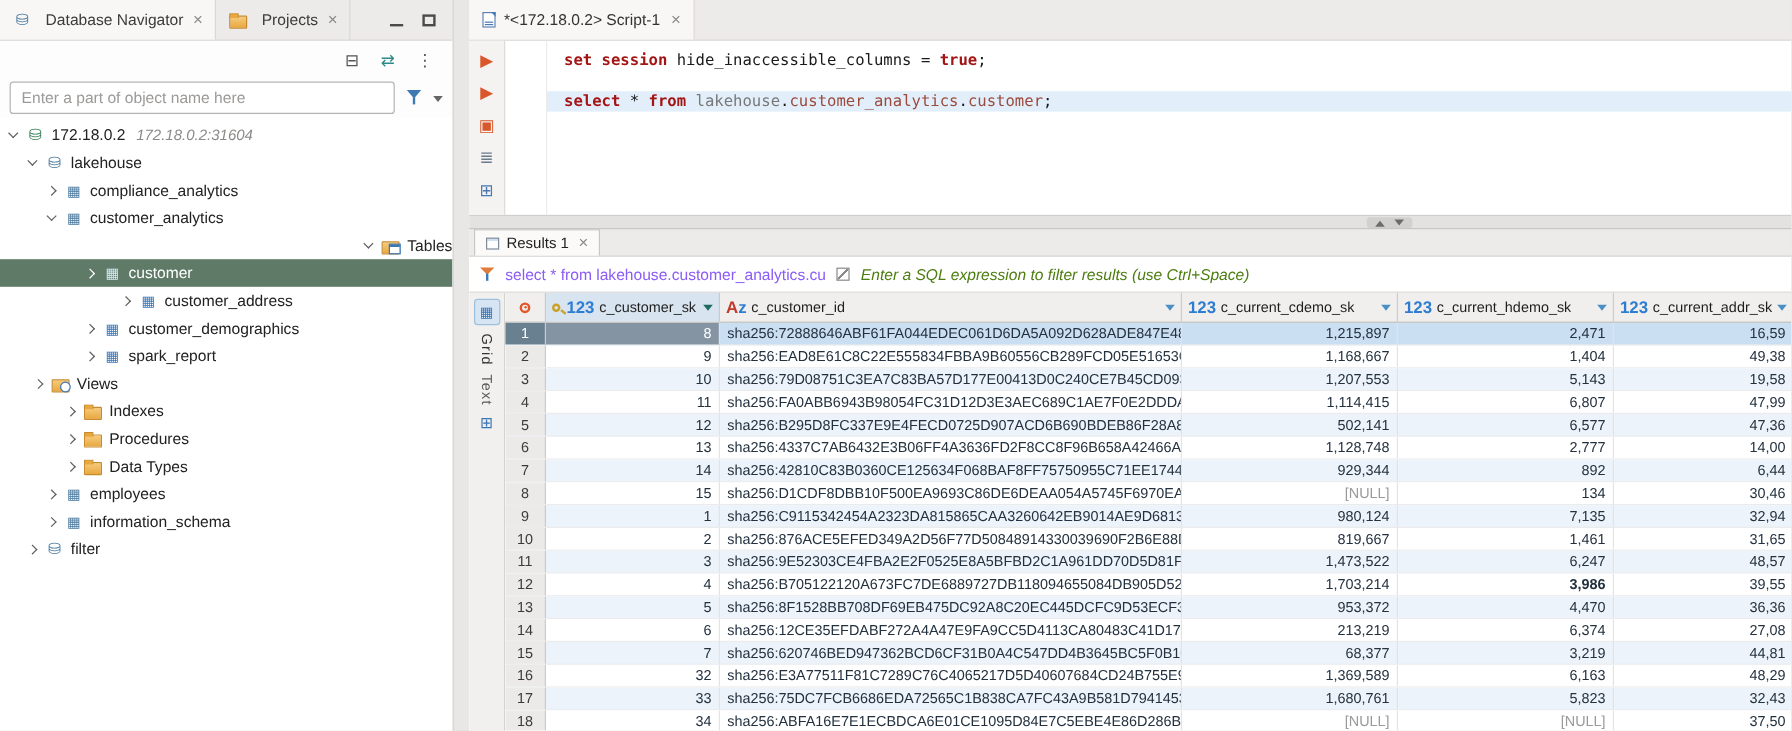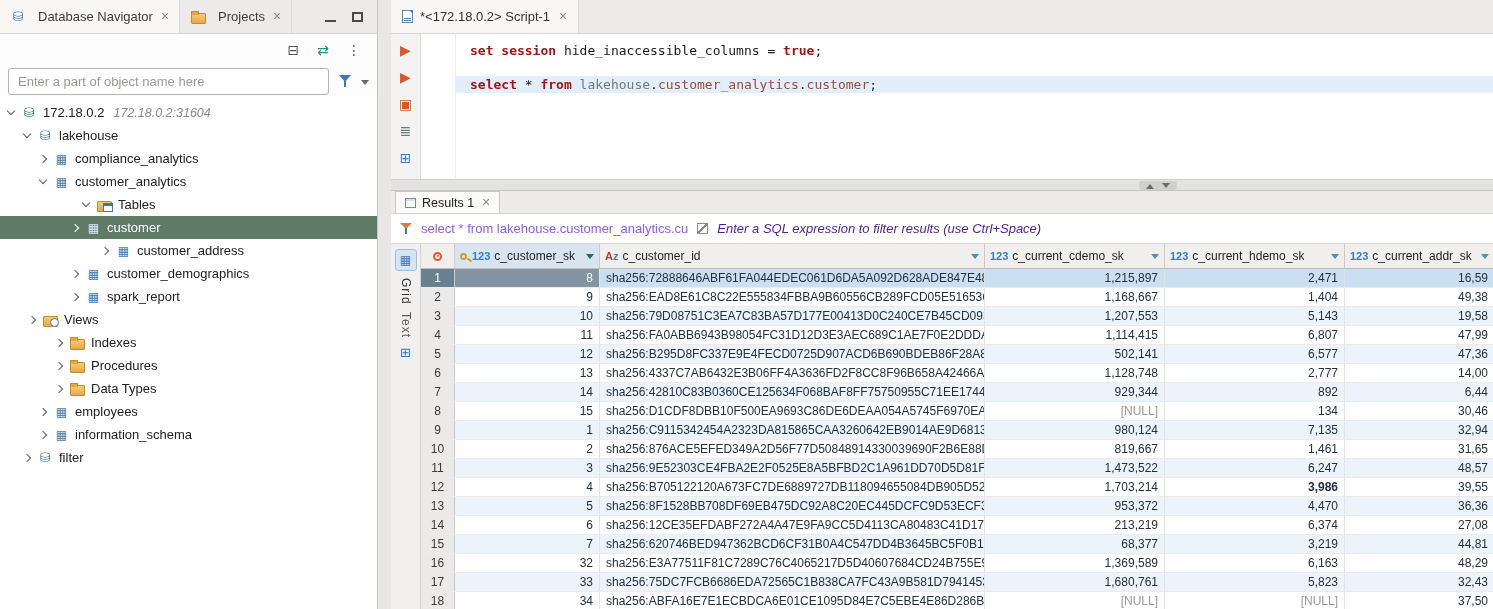--- a/index.html
+++ b/index.html
@@ -101,41 +101,41 @@
 
   .filter-bar{ height:30px; background:#fff; border-bottom:1px solid #D8D8D8; display:flex; align-items:center;
                padding:0 9px; gap:9px; font-size:13px; flex:none; }
   .filter-sql-icon{ width:12px; height:13px; position:relative; flex:none;}
   .filter-sql-icon::before{ content:""; position:absolute; left:0; top:1px; border-left:6px solid transparent;
                    border-right:6px solid transparent; border-top:6px solid #E07B39; }
   .filter-sql-icon::after{ content:""; position:absolute; left:5px; top:6px; width:2px; height:6px; background:#3D79B3; }
   .filter-query{ color:#8b5cf6; white-space:nowrap; cursor:pointer; }
   .expand-icon{ width:11px; height:11px; border:1px solid #8A8A8A; flex:none; cursor:pointer;
                 background:linear-gradient(135deg, transparent 44%, #8A8A8A 44%, #8A8A8A 56%, transparent 56%); }
-  .filter-placeholder{ color:#4c1d95; font-style:italic; white-space:nowrap; overflow:hidden; cursor:text; flex:1;}
+  .filter-placeholder{ color:#4d7c0f; font-style:italic; white-space:nowrap; overflow:hidden; cursor:text; flex:1;}
 
   .results-body{ flex:1; display:flex; overflow:hidden; }
   .results-side{ width:30px; background:#F1F0EF; border-right:1px solid #D5D3D1; display:flex;
                  flex-direction:column; align-items:center; padding-top:5px; gap:7px; flex:none;}
   .side-active-icon{ width:22px; height:22px; background:#D7E5F2; border:1px solid #9FC0DC; border-radius:3px;
                      display:flex; align-items:center; justify-content:center; color:#3A76B5; font-size:12px; cursor:pointer;}
   .vlabel{ writing-mode:vertical-rl; font-size:12px; color:#333; cursor:pointer; letter-spacing:1px;}
   .side-bottom-icon{ color:#3A76B5; font-size:13px; cursor:pointer; }
 
   .grid-area{ flex:1; overflow:hidden; display:flex; flex-direction:column; background:#fff; }
   .grid-header{ display:flex; height:25px; flex:none; background:#F0EFEE; border-bottom:1px solid #BFBDBB; overflow:hidden;}
   .gcell{ flex:none; }
   .corner{ width:34px; display:flex; align-items:center; justify-content:center; border-right:1px solid #CCCAC8; cursor:pointer;}
   .target-icon{ width:9px; height:9px; border:2px solid #E2572B; border-radius:50%; position:relative;}
   .target-icon::after{ content:""; position:absolute; left:1.5px; top:1.5px; width:2px; height:2px;
                        background:#E2572B; border-radius:50%; }
   .hcell{ display:flex; align-items:center; gap:4px; padding:0 5px; border-right:1px solid #CCCAC8;
           font-size:12px; color:#1F1F1F; overflow:hidden; white-space:nowrap; cursor:pointer; }
   .hcell.sorted{ background:#D8E4EF; }
-  .badge{ color:#2D7DD2; font-size:11px; font-weight:bold; flex:none; }
+  .badge{ color:#2D7DD2; font-size:14px; font-weight:bold; flex:none; }
   .az-a{ color:#C0392B; } .az-z{ color:#2D7DD2; }
   .hname{ overflow:hidden; text-overflow:clip; }
   .hdrop{ margin-left:auto; width:0; height:0; border:4px solid transparent; border-top:5px solid #4A90C4;
           margin-top:5px; flex:none; cursor:pointer;}
   .sorted .hdrop{ border-top-color:#1F6B5E; }
   .key-icon{ width:7px; height:7px; border:2px solid #C9A227; border-radius:50%; position:relative; flex:none; margin-right:1px;}
   .key-icon::after{ content:""; position:absolute; left:5px; top:4px; width:5px; height:2px; background:#C9A227;
                     transform:rotate(40deg); }
 
   #grid-rows{ flex:1; overflow:hidden; }
@@ -202,21 +202,21 @@
         <div class="tree-row" style="padding-left: 37px;">
           <span class="chev"></span>
           <span class="ticon ticon-schema"></span>
           <span class="tree-label">compliance_analytics</span>
         </div>
         <div class="tree-row" style="padding-left: 37px;">
           <span class="chev down"></span>
           <span class="ticon ticon-schema"></span>
           <span class="tree-label">customer_analytics</span>
         </div>
-        <div class="tree-row" style="padding-left: 80px;">
+        <div class="tree-row" style="padding-left: 80px; justify-content: flex-end;">
           <span class="chev down"></span>
           <span class="ticon ticon-folder-tables"></span>
           <span class="tree-label">Tables</span>
         </div>
         <div class="tree-row selected" style="padding-left: 69px;">
           <span class="chev"></span>
           <span class="ticon ticon-table"></span>
           <span class="tree-label">customer</span>
         </div>
         <div class="tree-row" style="padding-left: 99px;">

